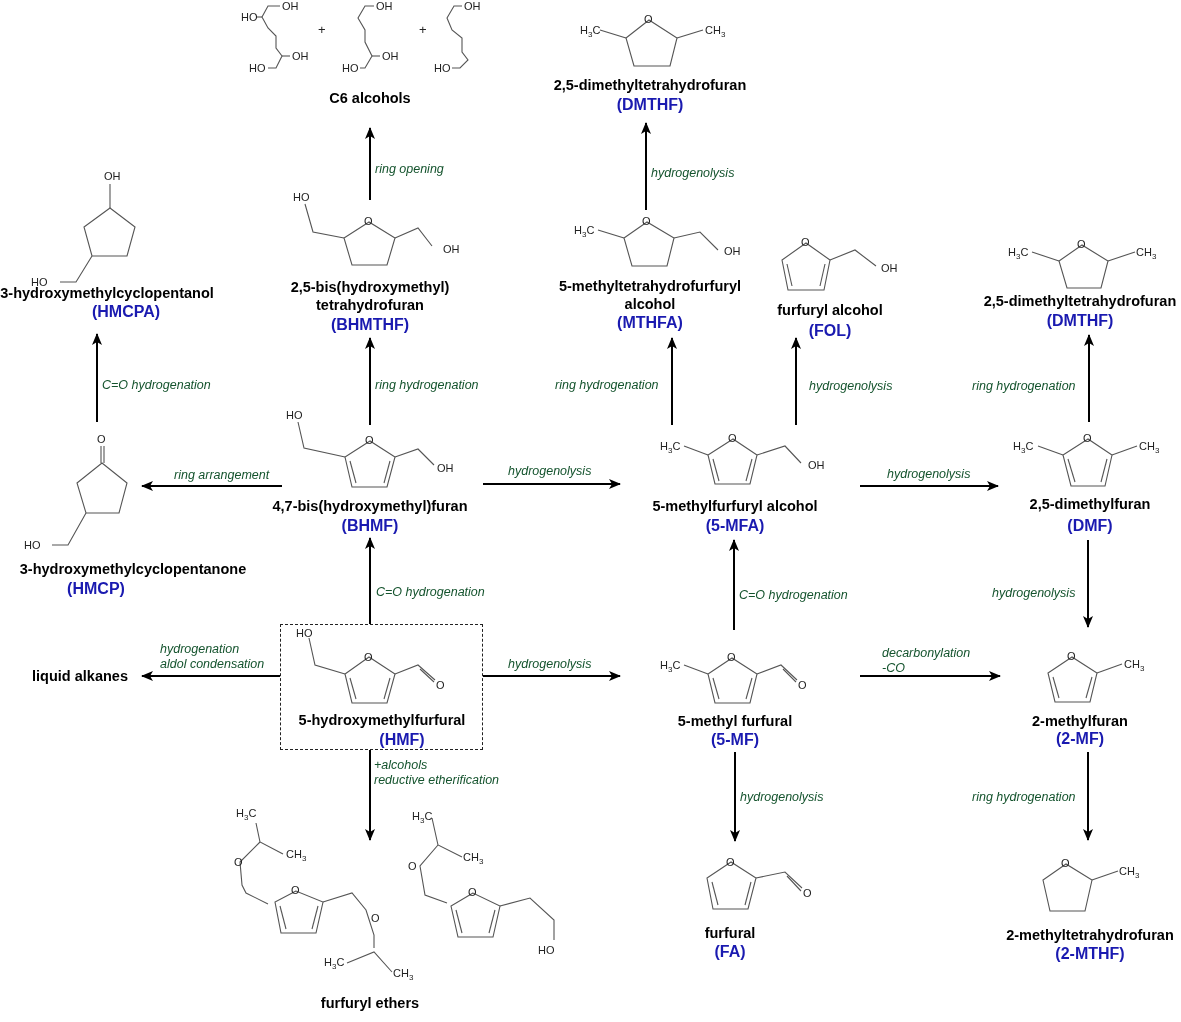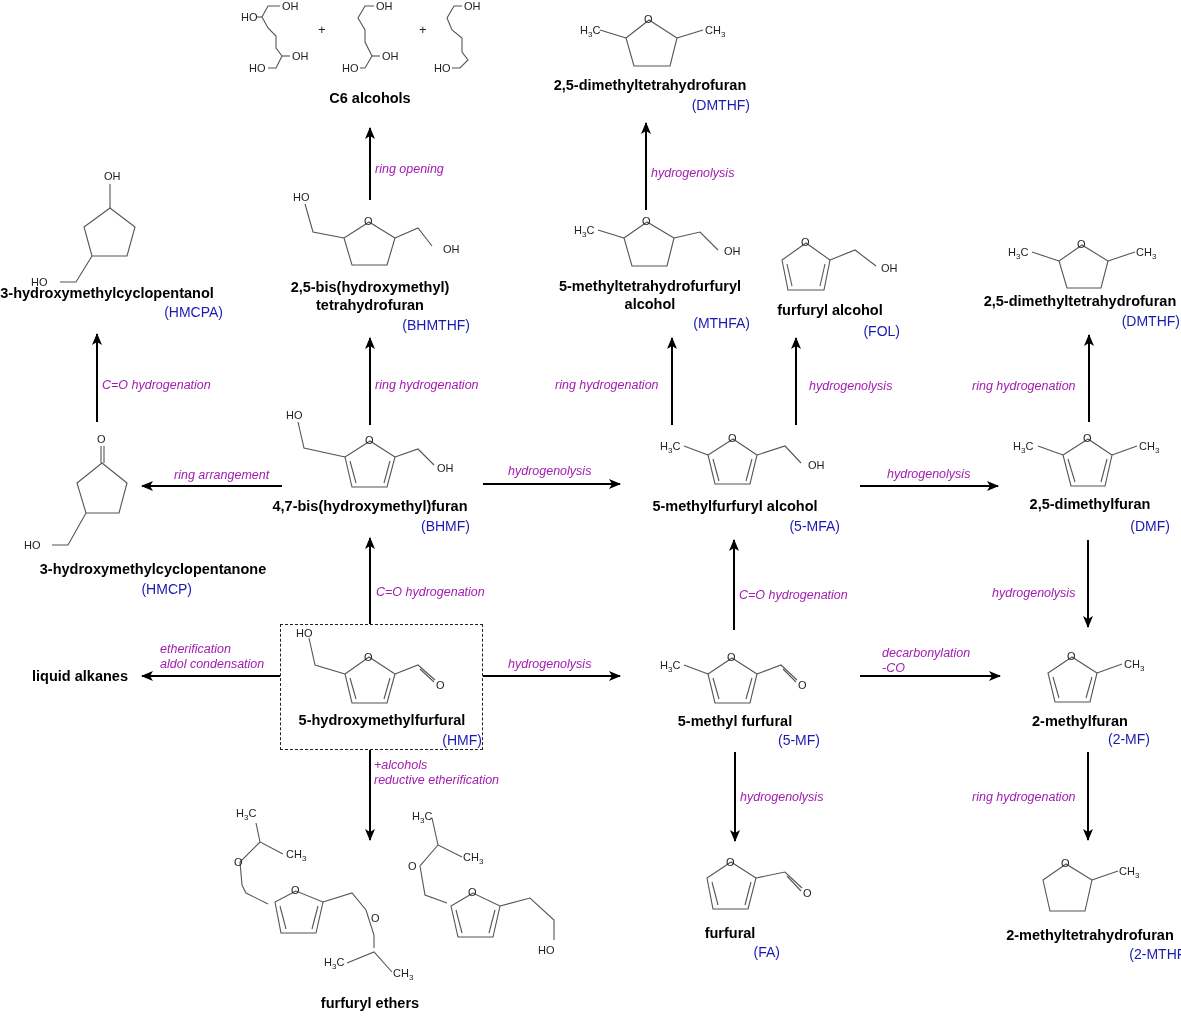--- a/index.html
+++ b/index.html
@@ -1,20 +1,20 @@
 <!DOCTYPE html>
 <html><head>
 <meta charset="utf-8">
 <style>
   html, body { margin:0; padding:0; background:#ffffff; }
   body { width:1181px; height:1022px; position:relative; overflow:hidden; font-family:"Liberation Sans", sans-serif; }
   #canvas { position:absolute; left:0; top:0; width:1181px; height:1022px; }
   .name { position:absolute; font-weight:bold; font-size:14.5px; color:#000; text-align:center; white-space:nowrap; line-height:18px; }
-  .abbr { position:absolute; font-weight:normal; font-size:14px; color:#1a1ab0; text-align:right; white-space:nowrap; line-height:18px; }
-  .cond { position:absolute; font-style:italic; font-size:12.5px; color:#a21caf; white-space:nowrap; line-height:15px; }
+  .abbr { position:absolute; font-weight:bold; font-size:16px; color:#1a1ab0; text-align:center; white-space:nowrap; line-height:18px; }
+  .cond { position:absolute; font-style:italic; font-size:12.5px; color:#14532d; white-space:nowrap; line-height:15px; }
   .hmf-box { position:absolute; left:280px; top:624px; width:203px; height:126px; border:1.3px dashed #222; box-sizing:border-box; }
   svg text { font-family:"Liberation Sans", sans-serif; }
 </style>
 </head>
 <body>
 
 <svg id="canvas" width="1181" height="1022" viewBox="0 0 1181 1022" xmlns="http://www.w3.org/2000/svg">
   <defs>
     <marker id="ah" viewBox="0 0 12 10" refX="11" refY="5" markerWidth="12" markerHeight="10" markerUnits="userSpaceOnUse" orient="auto">
       <path d="M0,0 L12,5 L0,10 L3,5 Z" fill="#000"></path>
@@ -247,36 +247,36 @@
 <div class="name" style="left:550px; top:277px; width:200px;">5-methyltetrahydrofurfuryl</div>
 <div class="name" style="left:550px; top:295px; width:200px;">alcohol</div>
 <div class="abbr" style="left:550px; top:314px; width:200px;">(MTHFA)</div>
 
 <div class="name" style="left:760px; top:301px; width:140px;">furfuryl alcohol</div>
 <div class="abbr" style="left:760px; top:322px; width:140px;">(FOL)</div>
 
 <div class="name" style="left:980px; top:292px; width:200px;">2,5-dimethyltetrahydrofuran</div>
 <div class="abbr" style="left:980px; top:312px; width:200px;">(DMTHF)</div>
 
-<div class="name" style="left:0px; top:560px; width:266px;padding-left:20px;">3-hydroxymethylcyclopentanone</div>
+<div class="name" style="left:0px; top:560px; width:266px;">3-hydroxymethylcyclopentanone</div>
 <div class="abbr" style="left:0px; top:580px; width:192px;">(HMCP)</div>
 
 <div class="name" style="left:270px; top:497px; width:200px;">4,7-bis(hydroxymethyl)furan</div>
 <div class="abbr" style="left:270px; top:517px; width:200px;">(BHMF)</div>
 
 <div class="name" style="left:630px; top:497px; width:210px;text-align:center;">5-methylfurfuryl alcohol</div>
 <div class="abbr" style="left:630px; top:517px; width:210px;">(5-MFA)</div>
 
 <div class="name" style="left:1010px; top:495px; width:160px;">2,5-dimethylfuran</div>
 <div class="abbr" style="left:1010px; top:517px; width:160px;">(DMF)</div>
 
 <div class="name" style="left:20px; top:667px; width:120px;">liquid alkanes</div>
 
 <div class="name" style="left:282px; top:711px; width:200px;">5-hydroxymethylfurfural</div>
-<div class="abbr" style="left:282px; top:731px; width:200px;">(HMF)</div>
+<div class="abbr" style="left:282px; top:731px; width:200px;padding-left:20px;">(HMF)</div>
 
 <div class="name" style="left:650px; top:712px; width:170px;">5-methyl furfural</div>
 <div class="abbr" style="left:650px; top:731px; width:170px;">(5-MF)</div>
 
 <div class="name" style="left:1010px; top:712px; width:140px;">2-methylfuran</div>
 <div class="abbr" style="left:1010px; top:730px; width:140px;">(2-MF)</div>
 
 <div class="name" style="left:680px; top:924px; width:100px;">furfural</div>
 <div class="abbr" style="left:680px; top:943px; width:100px;">(FA)</div>
 
@@ -291,21 +291,21 @@
 <div class="cond" style="left:375px; top:378px;">ring hydrogenation</div>
 <div class="cond" style="left:555px; top:378px;">ring hydrogenation</div>
 <div class="cond" style="left:809px; top:379px;">hydrogenolysis</div>
 <div class="cond" style="left:972px; top:379px;">ring hydrogenation</div>
 <div class="cond" style="left:174px; top:468px;">ring arrangement</div>
 <div class="cond" style="left:508px; top:464px;">hydrogenolysis</div>
 <div class="cond" style="left:887px; top:467px;">hydrogenolysis</div>
 <div class="cond" style="left:376px; top:585px;">C=O hydrogenation</div>
 <div class="cond" style="left:739px; top:588px;">C=O hydrogenation</div>
 <div class="cond" style="left:992px; top:586px;">hydrogenolysis</div>
-<div class="cond" style="left:160px; top:642px;">etherification</div>
+<div class="cond" style="left:160px; top:642px;">hydrogenation</div>
 <div class="cond" style="left:160px; top:657px;">aldol condensation</div>
 <div class="cond" style="left:508px; top:657px;">hydrogenolysis</div>
 <div class="cond" style="left:882px; top:646px;">decarbonylation</div>
 <div class="cond" style="left:882px; top:661px;">-CO</div>
 <div class="cond" style="left:374px; top:758px;">+alcohols</div>
 <div class="cond" style="left:374px; top:773px;">reductive etherification</div>
 <div class="cond" style="left:740px; top:790px;">hydrogenolysis</div>
 <div class="cond" style="left:972px; top:790px;">ring hydrogenation</div>
 
 </body></html>

